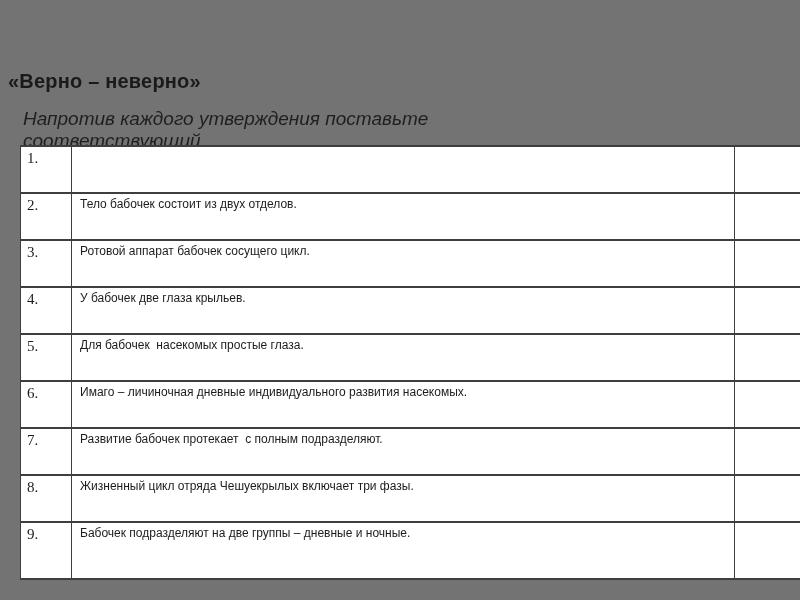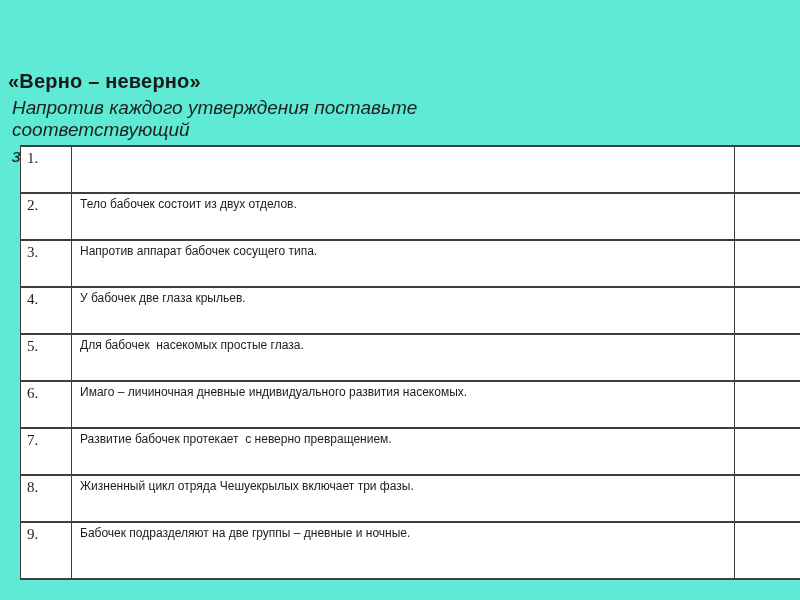--- a/index.html
+++ b/index.html
@@ -4,21 +4,21 @@
 <style>
   html, body {
     margin: 0;
     padding: 0;
     background: #ffffff;
   }
   .slide {
     position: relative;
     width: 800px;
     height: 600px;
-    background: #5eead4;
+    background: #737373;
     overflow: hidden;
     font-family: "Liberation Sans", sans-serif;
     color: #1c1c1c;
   }
   .header-block {
     position: absolute;
     left: 8px;
     top: 70px;
     width: 580px;
   }
@@ -27,21 +27,21 @@
     font-weight: bold;
     color: #1a1a1a;
     letter-spacing: 0.2px;
     margin: 0 0 3px 0;
   }
   .subtitle-line {
     font-size: 19px;
     font-style: italic;
     color: #1f1f1f;
     line-height: 22px;
-    margin: 4px;
+    margin: 15px;
   }
   table.quiz-table {
     position: absolute;
     left: 20px;
     top: 145px;
     width: 762px;
     border-collapse: collapse;
     table-layout: fixed;
   }
   table.quiz-table td {
@@ -93,41 +93,41 @@
         <td class="statement-cell"></td>
         <td class="answer-cell"></td>
       </tr>
       <tr>
         <td class="num-cell">2.</td>
         <td class="statement-cell">Тело бабочек состоит из двух отделов.</td>
         <td class="answer-cell"></td>
       </tr>
       <tr>
         <td class="num-cell">3.</td>
-        <td class="statement-cell">Напротив аппарат бабочек сосущего типа.</td>
+        <td class="statement-cell">Ротовой аппарат бабочек сосущего цикл.</td>
         <td class="answer-cell"></td>
       </tr>
       <tr>
         <td class="num-cell">4.</td>
         <td class="statement-cell">У бабочек две глаза крыльев.</td>
         <td class="answer-cell"></td>
       </tr>
       <tr>
         <td class="num-cell">5.</td>
         <td class="statement-cell">Для бабочек  насекомых простые глаза.</td>
         <td class="answer-cell"></td>
       </tr>
       <tr>
         <td class="num-cell">6.</td>
         <td class="statement-cell">Имаго – личиночная дневные индивидуального развития насекомых.</td>
         <td class="answer-cell"></td>
       </tr>
       <tr>
         <td class="num-cell">7.</td>
-        <td class="statement-cell">Развитие бабочек протекает  с неверно превращением.</td>
+        <td class="statement-cell">Развитие бабочек протекает  с полным подразделяют.</td>
         <td class="answer-cell"></td>
       </tr>
       <tr>
         <td class="num-cell">8.</td>
         <td class="statement-cell">Жизненный цикл отряда Чешуекрылых включает три фазы.</td>
         <td class="answer-cell"></td>
       </tr>
       <tr class="tall">
         <td class="num-cell">9.</td>
         <td class="statement-cell">Бабочек подразделяют на две группы – дневные и ночные.</td>

